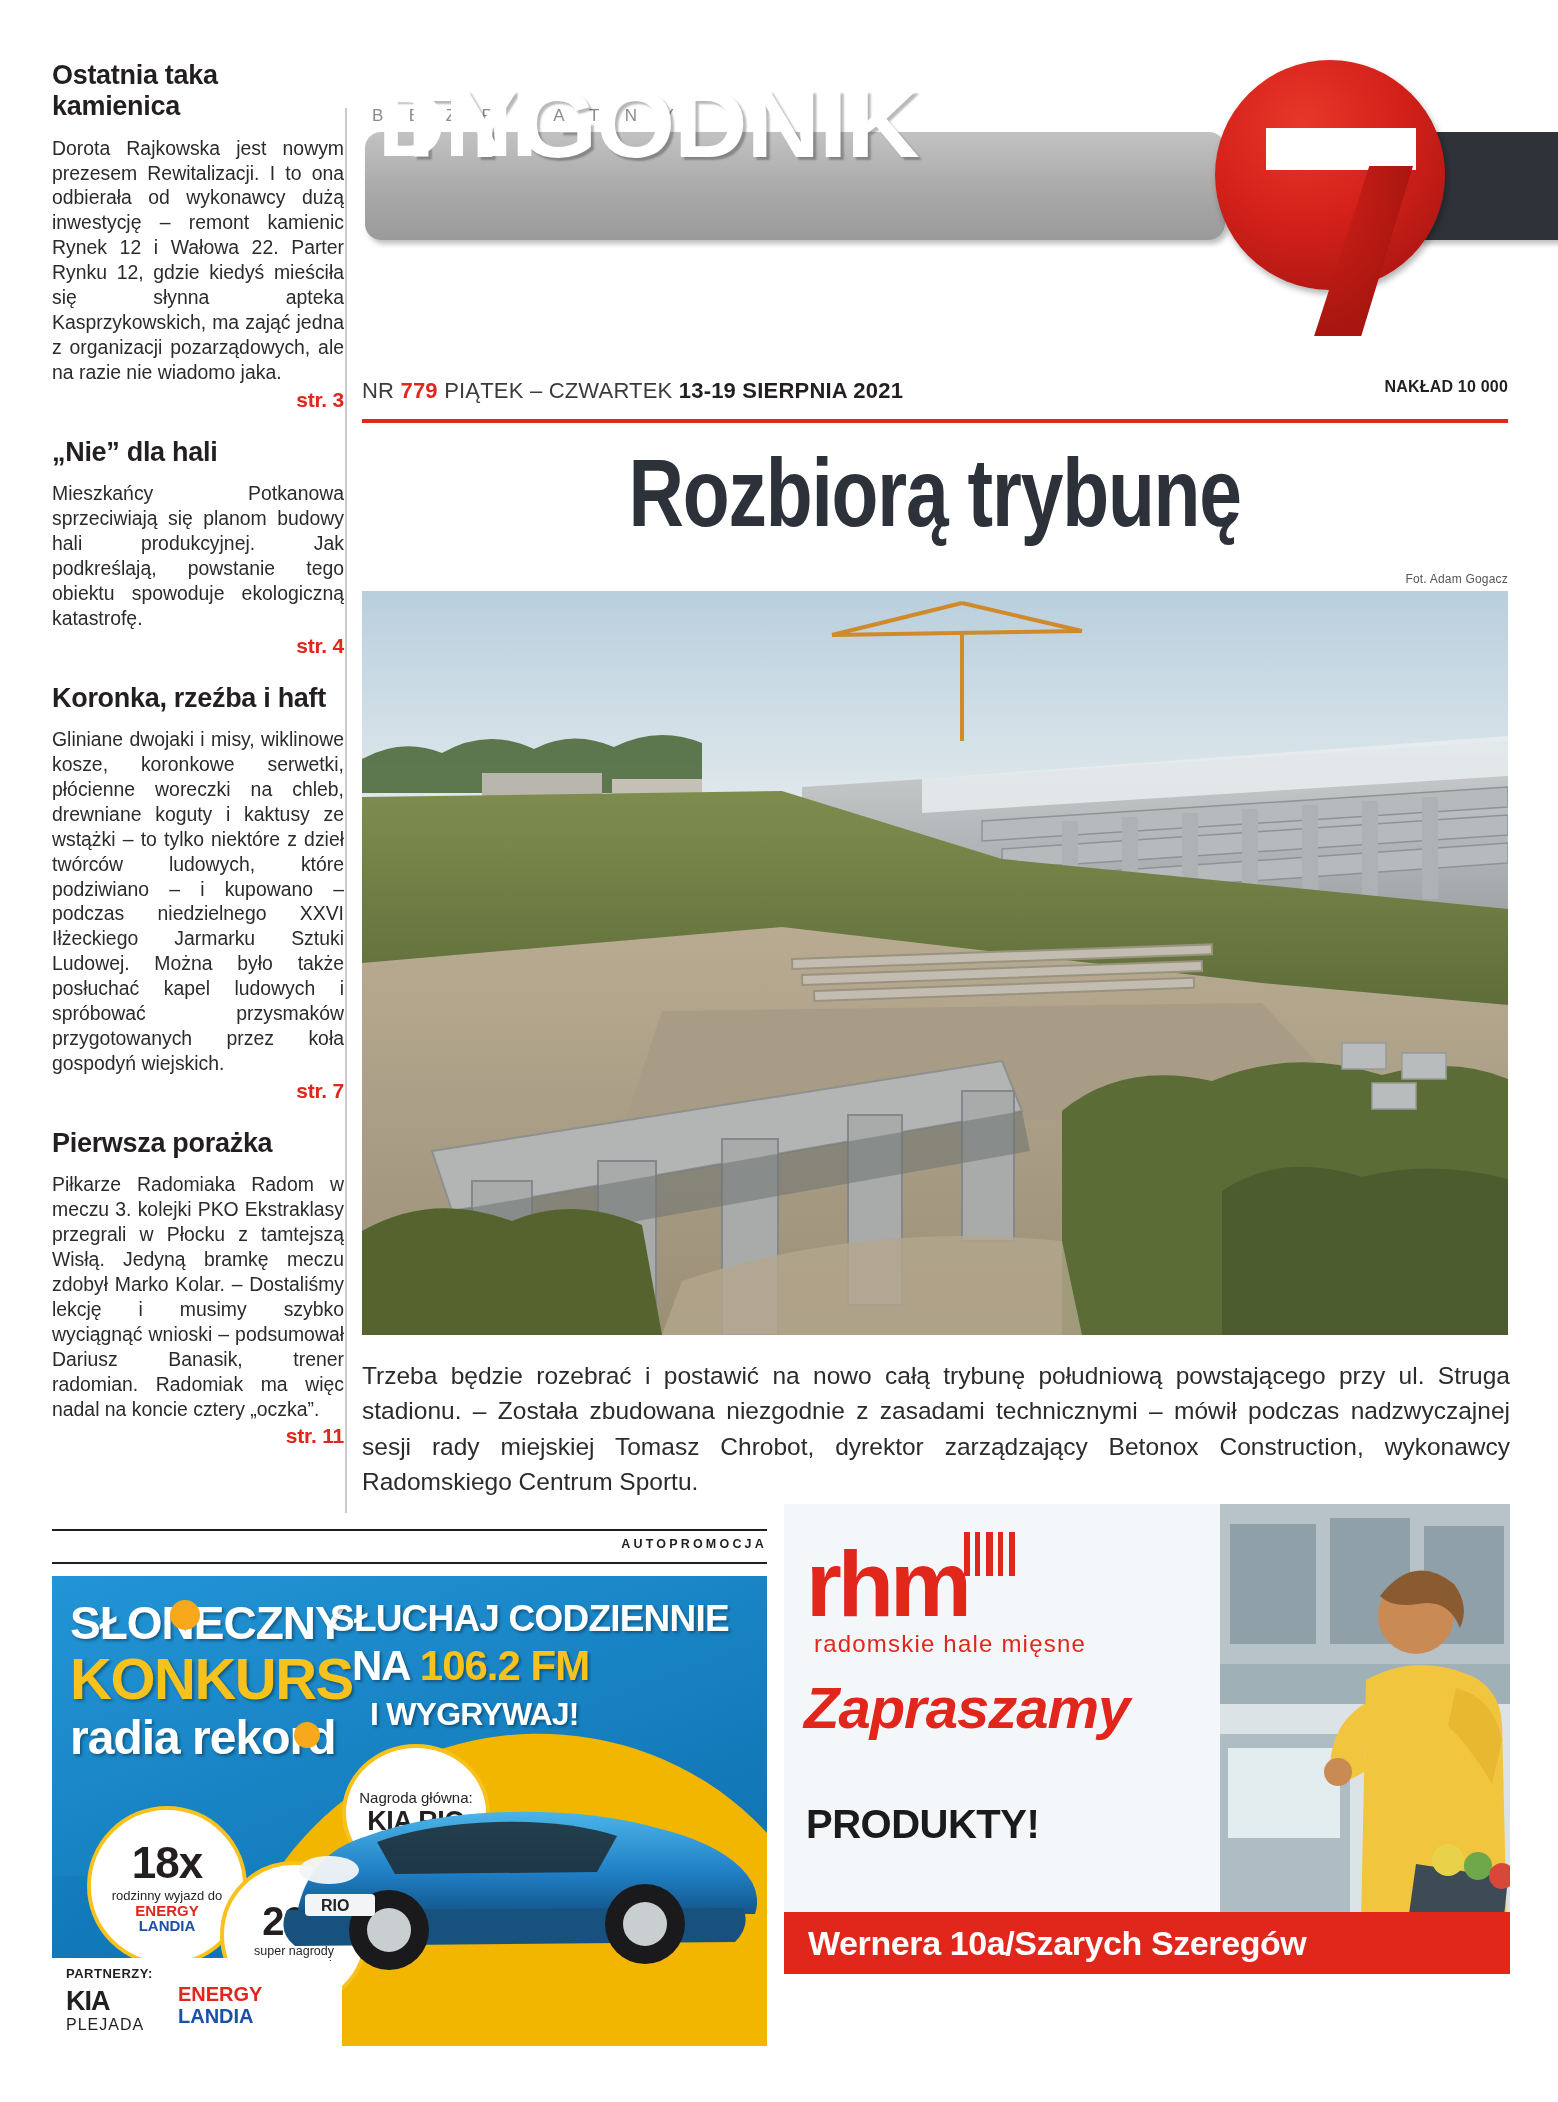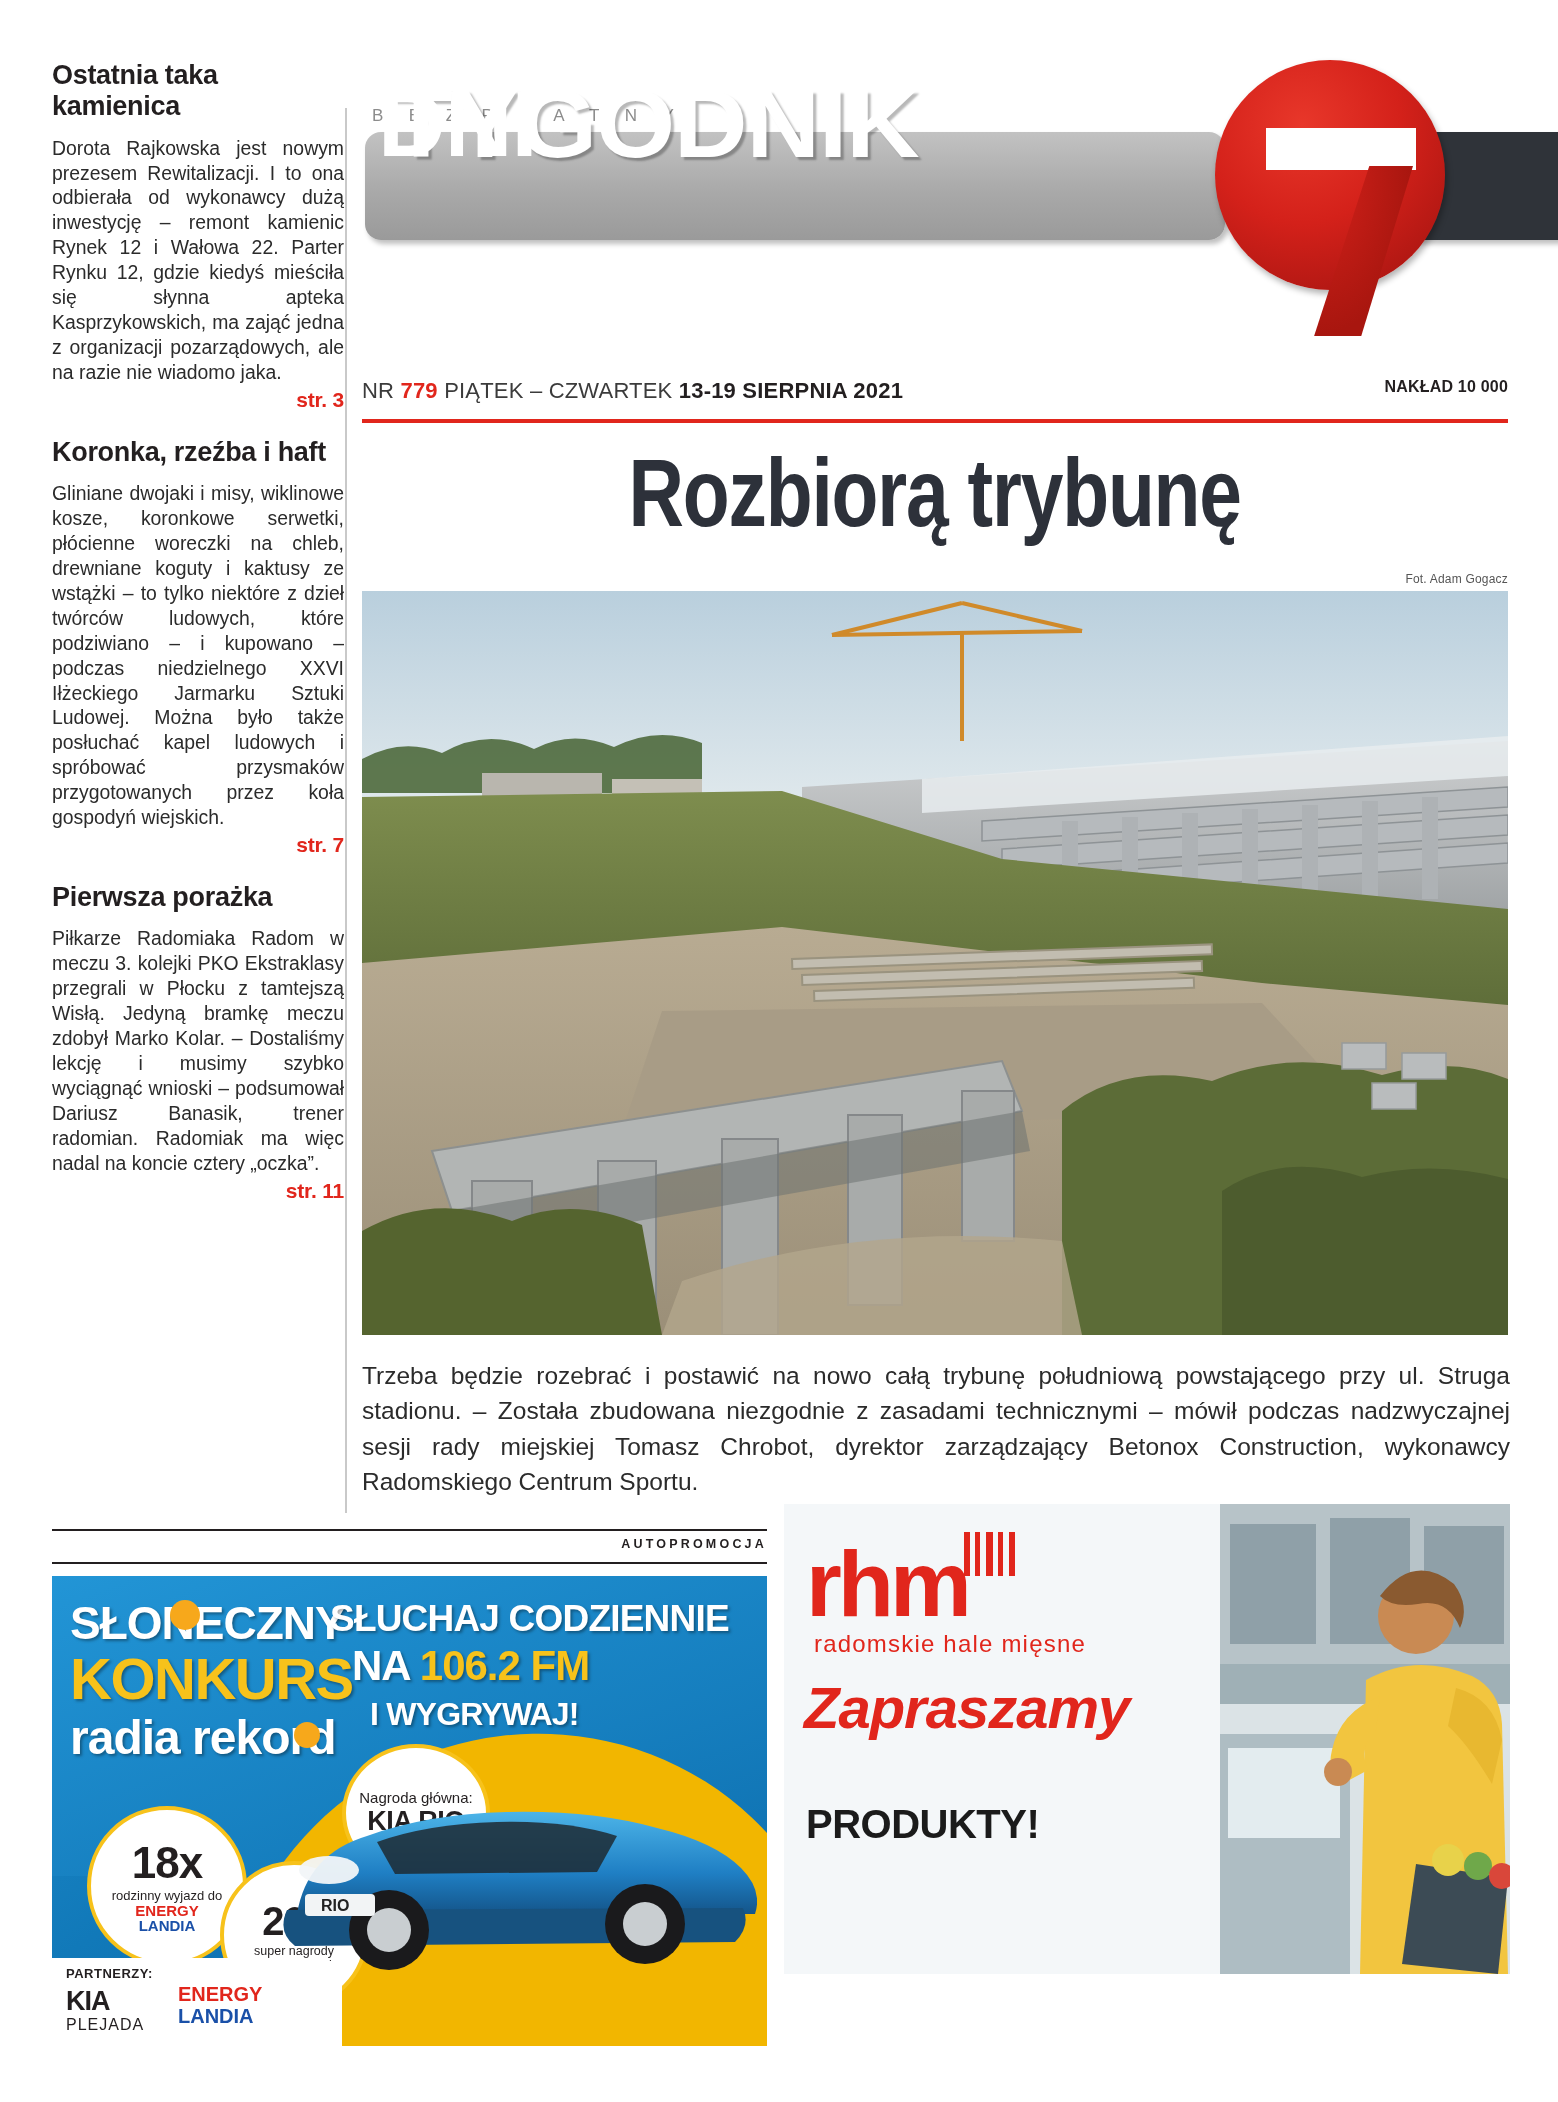--- a/index.html
+++ b/index.html
@@ -265,20 +265,25 @@
 
   <div class="side-sep"></div>
   <div class="sidebar">
 
     <div class="teaser">
       <h2 class="teaser-title">Ostatnia taka kamienica</h2>
       <p class="teaser-body">Dorota Rajkowska jest nowym prezesem Rewitalizacji. I to ona odbierała od wykonawcy dużą inwestycję – remont kamienic Rynek 12 i Wałowa 22. Parter Rynku 12, gdzie kiedyś mieściła się słynna apteka Kasprzykowskich, ma zająć jedna z organizacji pozarządowych, ale na razie nie wiadomo jaka.</p>
       <div class="teaser-page">str. 3</div>
     </div>
 
+    <div class="teaser">
+      <h2 class="teaser-title">„Nie” dla hali</h2>
+      <p class="teaser-body">Mieszkańcy Potkanowa sprzeciwiają się planom budowy hali produkcyjnej. Jak podkreślają, powstanie tego obiektu spowoduje ekologiczną katastrofę.</p>
+      <div class="teaser-page">str. 4</div>
+    </div>
 
     <div class="teaser">
       <h2 class="teaser-title">Koronka, rzeźba i haft</h2>
       <p class="teaser-body">Gliniane dwojaki i misy, wiklinowe kosze, koronkowe serwetki, płócienne woreczki na chleb, drewniane koguty i kaktusy ze wstążki – to tylko niektóre z dzieł twórców ludowych, które podziwiano – i kupowano – podczas niedzielnego XXVI Iłżeckiego Jarmarku Sztuki Ludowej. Można było także posłuchać kapel ludowych i spróbować przysmaków przygotowanych przez koła gospodyń wiejskich.</p>
       <div class="teaser-page">str. 7</div>
     </div>
 
     <div class="teaser">
       <h2 class="teaser-title">Pierwsza porażka</h2>
       <p class="teaser-body">Piłkarze Radomiaka Radom w meczu 3. kolejki PKO Ekstraklasy przegrali w Płocku z tamtejszą Wisłą. Jedyną bramkę meczu zdobył Marko Kolar. – Dostaliśmy lekcję i musimy szybko wyciągnąć wnioski – podsumował Dariusz Banasik, trener radomian. Radomiak ma więc nadal na koncie cztery „oczka”.</p>
@@ -521,15 +526,16 @@
         <rect x="2" y="0" width="6" height="44"></rect>
           <rect x="13" y="0" width="5" height="44"></rect>
         <rect x="24" y="0" width="7" height="44"></rect>
           <rect x="36" y="0" width="5" height="44"></rect>
         <rect x="47" y="0" width="6" height="44"></rect>
       </g>
     </svg>
     <div class="rhm-sub">radomskie hale mięsne</div>
     <div class="zapraszamy">Zapraszamy</div>
     <div class="pozawsze" style="top:296px;">PRODUKTY!</div>
+    <div class="wernera">Wernera 10a/Szarych Szeregów</div>
   </div>
 
 </div>
 
 </body></html>

